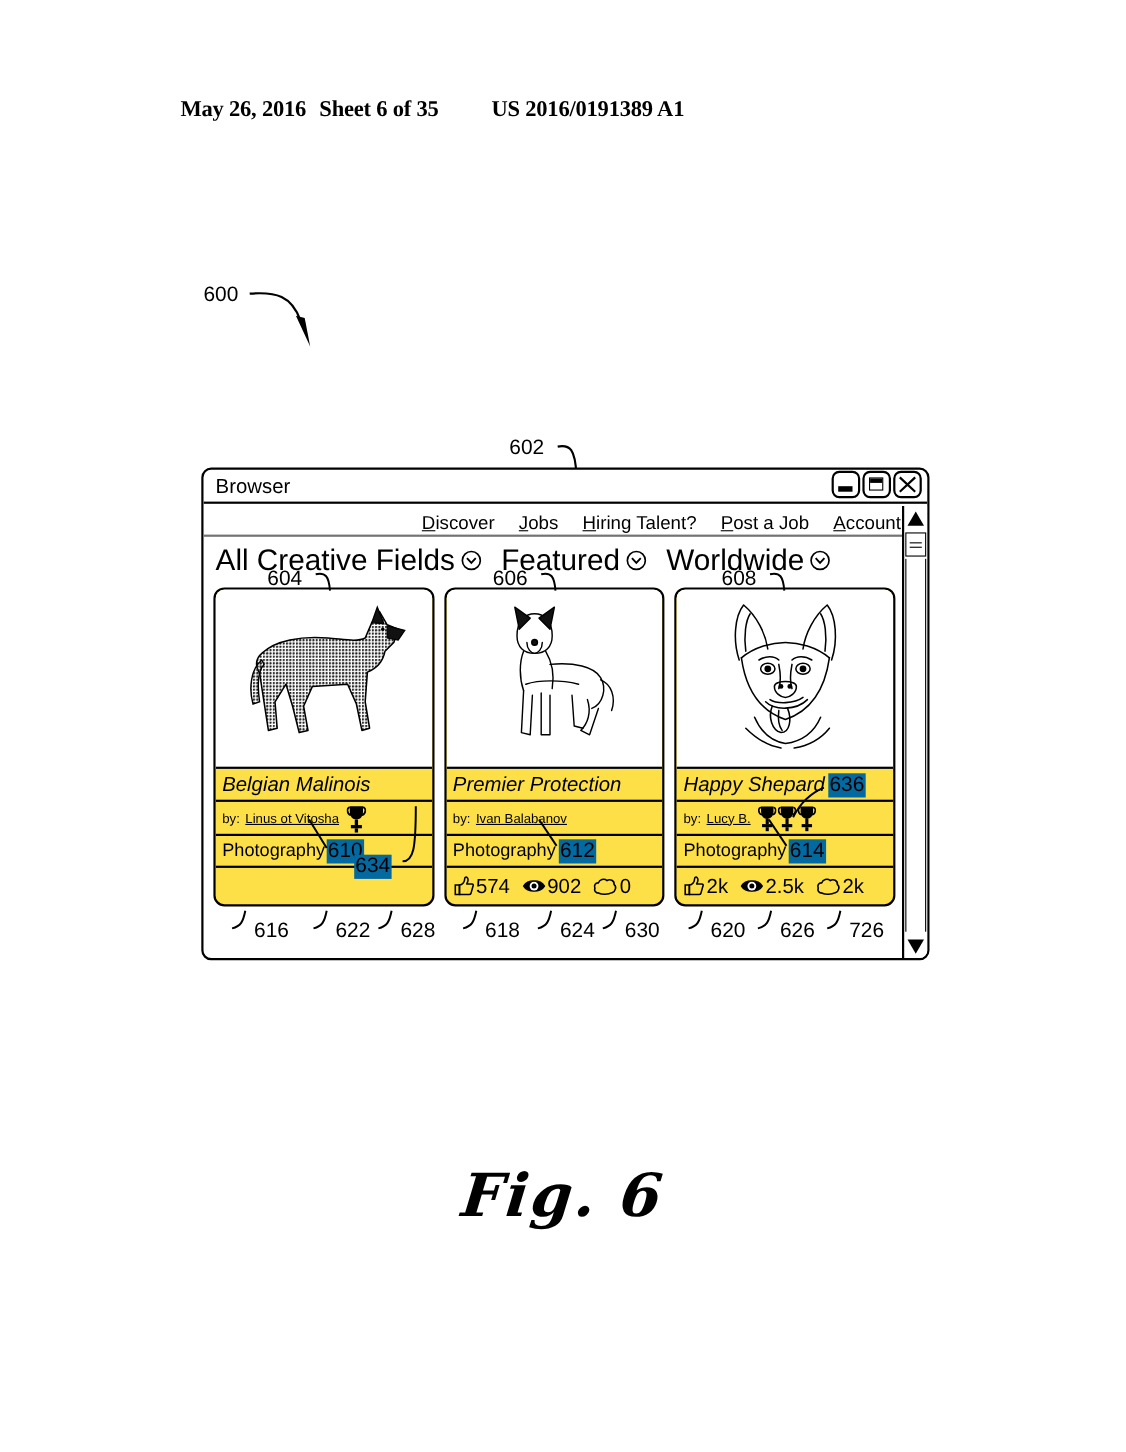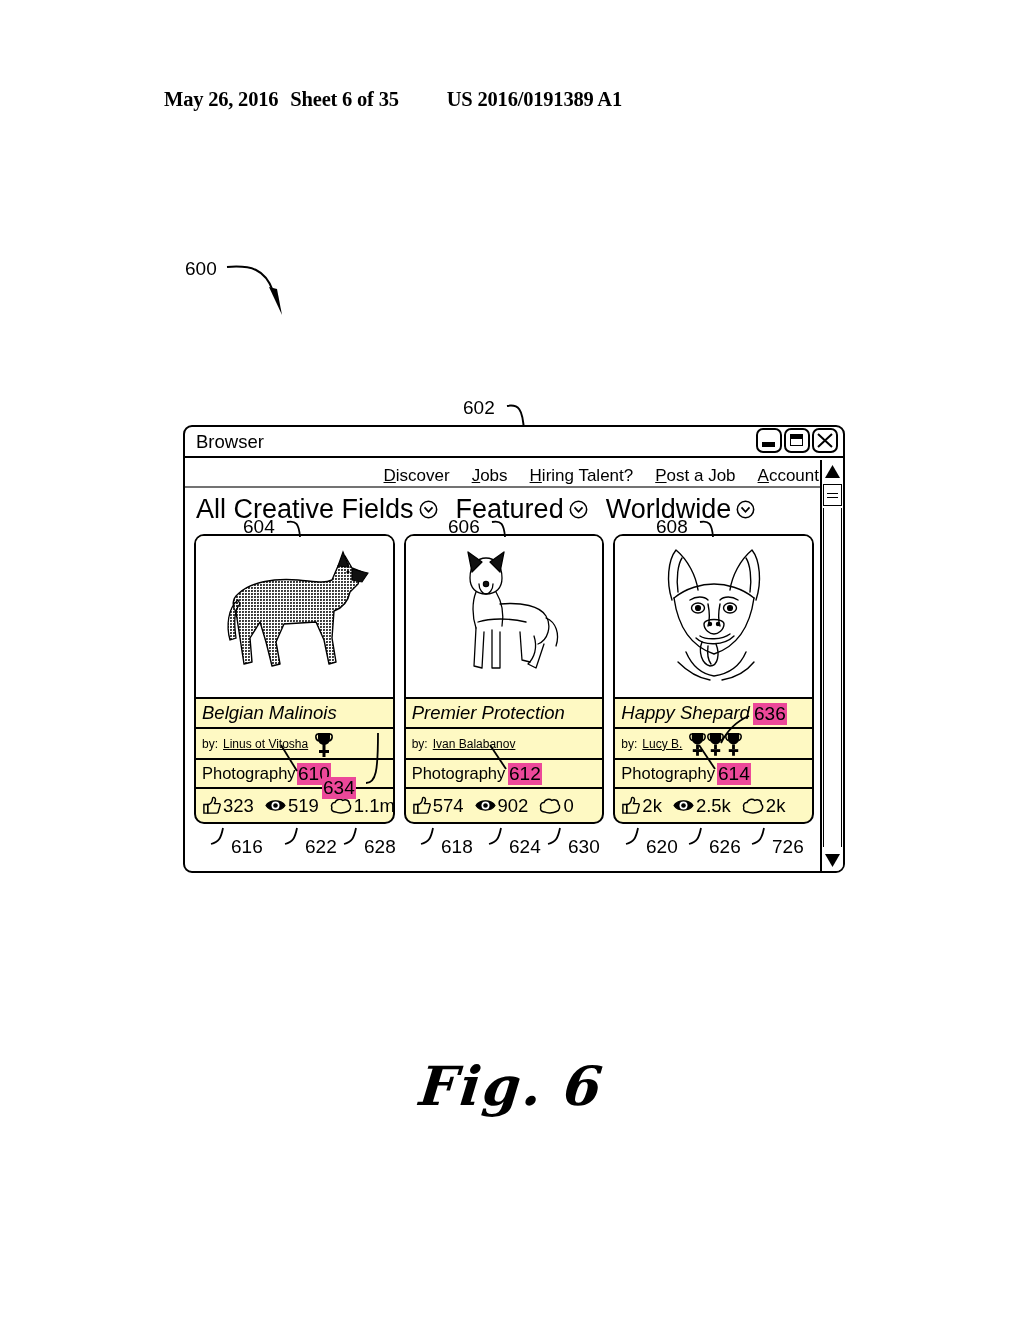--- a/index.html
+++ b/index.html
@@ -214,21 +214,21 @@
     top: 107px;
     width: 620px;
     display: flex;
     gap: 9px;
   }
   .card {
     width: 236px;
     border: 2px solid #000;
     border-radius: 10px;
     box-sizing: border-box;
-    background: #fef9c3;
+    background: #fde047;
     overflow: hidden;
     position: relative;
   }
   .card-image {
     height: 161px;
     border-bottom: 2px solid #000;
     display: flex;
     align-items: center;
     justify-content: center;
     background: #fff;
@@ -364,21 +364,21 @@
     position: absolute;
     left: 183px;
     top: 425px;
     width: 662px;
     height: 448px;
     pointer-events: none;
   }
   .lead-num {
     position: absolute;
     font-size: 19px;
-    background: #ec4899;
+    background: #0369a1;
     padding: 0 1px;
   }
 
   
   .fig-caption {
     position: absolute;
     left: 0;
     top: 1054px;
     width: 1024px;
     text-align: center;
@@ -496,43 +496,20 @@
             <path d="M3,2 H15 V7 C15,12 12,14 9,14 C6,14 3,12 3,7 Z" fill="#000"></path>
             <path d="M3,3 C0,3 0,9 4,10" fill="none" stroke="#000" stroke-width="1.6"></path>
             <path d="M15,3 C18,3 18,9 14,10" fill="none" stroke="#000" stroke-width="1.6"></path>
             <rect x="7.5" y="14" width="3" height="5" fill="#000"></rect>
             <rect x="4" y="19" width="10" height="3" fill="#000"></rect>
             <rect x="7.5" y="22" width="3" height="4" fill="#000"></rect>
           </svg>
         </span>
       </div>
       <div class="card-row row-cat">Photography</div>
-      <div class="card-row row-stats">
-        <span class="stat">
-          <svg width="19" height="19" viewBox="0 0 20 20">
-            <path d="M6,18 L6,9 C9,9 11,6 11,3 C11,1.5 12.5,1 13.5,2 C14.5,3 14,6 13,8 L18,8 C19,8 19.5,9 19,10 L17,17 C16.7,17.7 16,18 15.3,18 Z" fill="none" stroke="#000" stroke-width="1.5" stroke-linejoin="round"></path>
-            <path d="M2,9 H6 V18 H2 Z" fill="none" stroke="#000" stroke-width="1.5"></path>
-          </svg>
-          <span>323</span>
-        </span>
-        <span class="stat">
-          <svg width="21" height="15" viewBox="0 0 22 15">
-            <path d="M1,7.5 C5,1 17,1 21,7.5 C17,14 5,14 1,7.5 Z" fill="#000" stroke="#000" stroke-width="1.2"></path>
-            <circle cx="11" cy="7.5" r="4.2" fill="#fff"></circle>
-            <circle cx="11" cy="7.5" r="2.4" fill="#000"></circle>
-          </svg>
-          <span>519</span>
-        </span>
-        <span class="stat">
-          <svg width="22" height="18" viewBox="0 0 24 19">
-            <path d="M6,16 C2.5,16 1,13.5 2,11 C0.8,8.5 2.5,5.5 5.5,5.8 C6.5,2.5 11,1 14,3.5 C17,1.5 21.5,3.5 21,7.5 C23.5,9 23,14 19,15.5 C15,17.5 9,17.5 6,16 Z" fill="none" stroke="#000" stroke-width="1.6" stroke-linejoin="round"></path>
-          </svg>
-          <span>1.1m</span>
-        </span>
-      </div>
     </div>
 
     <div class="card">
       <div class="card-image">
         <svg width="140" height="146" viewBox="0 0 140 146">
           <g fill="none" stroke="#000" stroke-width="1.3" stroke-linejoin="round" stroke-linecap="round">
 
             <path d="M36,34 C36,20 44,14 52,14 C60,14 68,20 68,34 C68,44 62,50 52,50 C42,50 36,44 36,34 Z"></path>
 
             <path d="M38,28 L34,8 L48,18 Z" fill="#111"></path>

